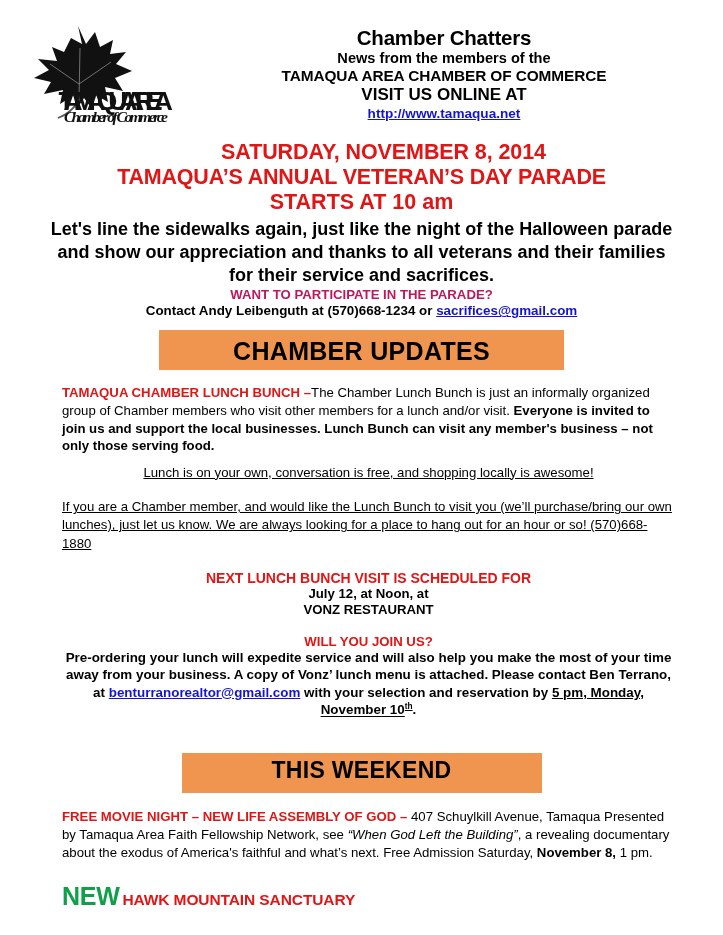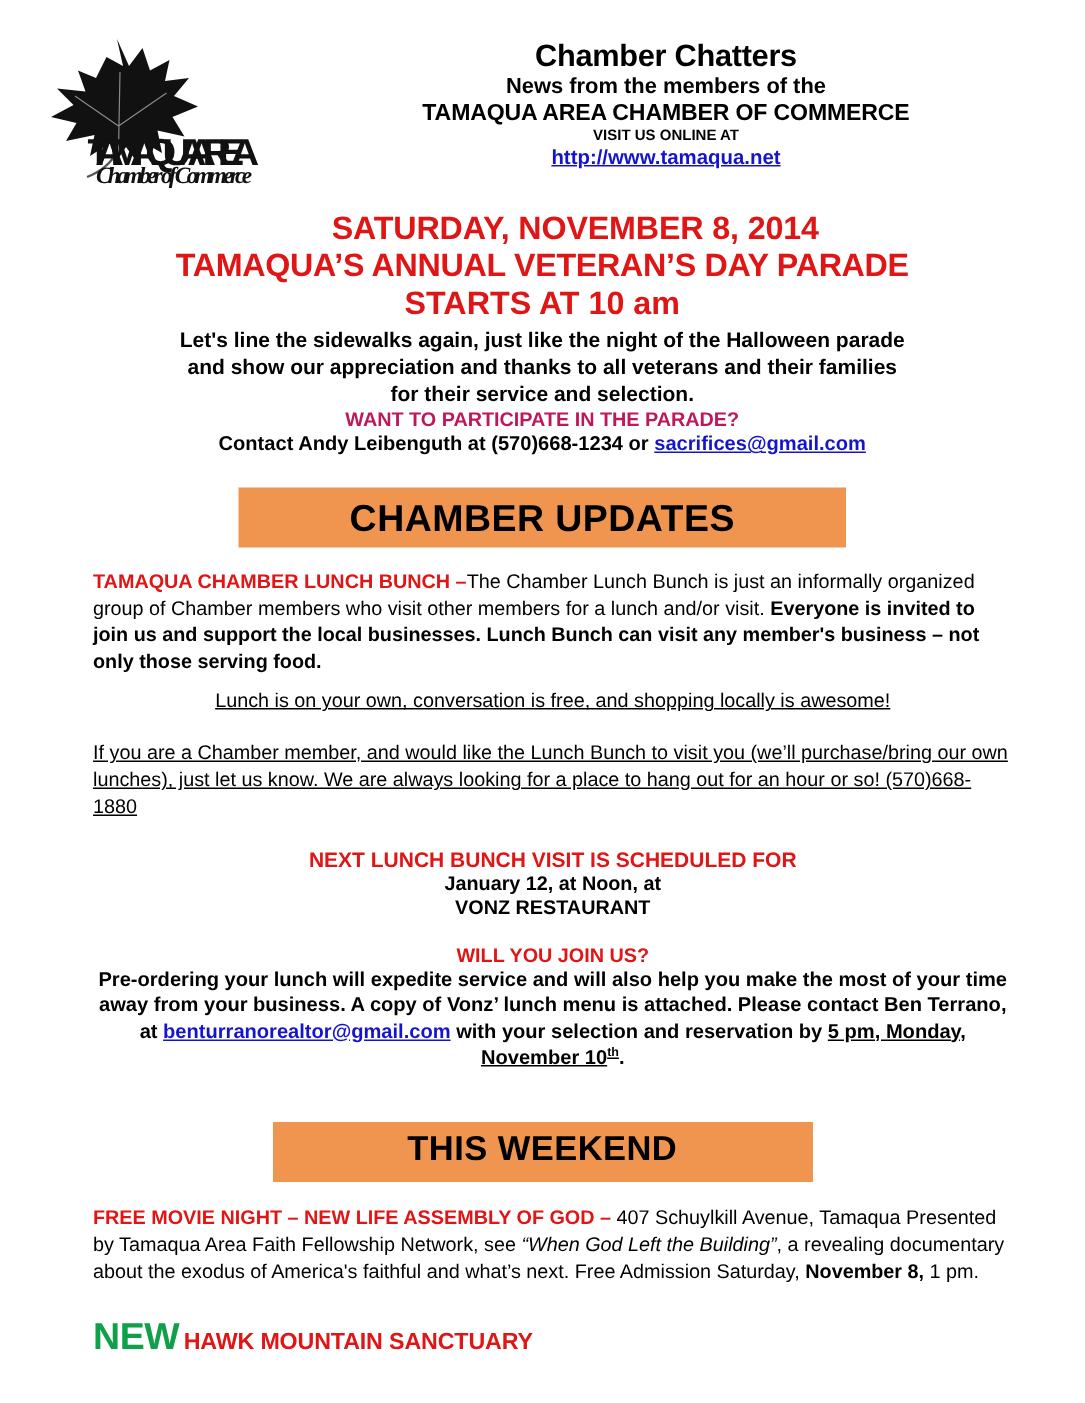--- a/index.html
+++ b/index.html
@@ -54,21 +54,21 @@
   .mh-line2 {
     font-size: 14.6px;
     font-weight: bold;
   }
   .mh-line3 {
     font-size: 15.4px;
     font-weight: bold;
     letter-spacing: -0.1px;
   }
   .mh-line4 {
-    font-size: 10px;
+    font-size: 17px;
     font-weight: bold;
     text-align: center;
   }
   .mh-url {
     font-size: 13.6px;
     font-weight: bold;
     color: #1414d0;
     text-decoration: underline;
     display: inline-block;
   }
@@ -81,21 +81,21 @@
   .parade-h {
     color: #e01515;
     font-weight: bold;
     line-height: 1.17;
   }
   .ph1 { font-size: 21.5px; letter-spacing: -0.1px; margin-left: 44px; }
   .ph2 { font-size: 21.5px; letter-spacing: -0.2px; }
   .ph3 { font-size: 21.5px; }
   .ph4 { font-size: 21.5px; letter-spacing: -0.3px; }
   .parade-body {
-    font-size: 14px;
+    font-size: 18px;
     font-weight: bold;
     line-height: 1.26;
     margin-top: 3px;
   }
   .parade-ask {
     color: #be185d;
     font-size: 13.2px;
     font-weight: bold;
     margin-top: 1px;
   }
@@ -112,21 +112,21 @@
   
   .banner {
     background: #f0954f;
     text-align: center;
     font-weight: bold;
     color: #000;
     box-sizing: border-box;
   }
   .banner-updates {
     width: 405px;
-    margin: 22px auto 0 auto;
+    margin: 12px auto 0 auto;
     height: 40px;
     line-height: 42px;
     font-size: 25px;
     letter-spacing: 0.3px;
   }
   .banner-weekend {
     width: 360px;
     margin: 34px auto 0 auto;
     height: 40px;
     line-height: 34px;
@@ -256,21 +256,21 @@
   </div>
 
   <div class="parade">
     <div class="parade-h ph1">SATURDAY, NOVEMBER 8, 2014</div>
     <div class="parade-h ph2">TAMAQUA’S ANNUAL VETERAN’S DAY PARADE</div>
     <div class="parade-h ph3">STARTS AT 10 am</div>
 
     <div class="parade-body">
       <div>Let's line the sidewalks again, just like the night of the Halloween parade</div>
       <div>and show our appreciation and thanks to all veterans and their families</div>
-      <div>for their service and selection.</div>
+      <div>for their service and sacrifices.</div>
     </div>
 
     <div class="parade-ask">WANT TO PARTICIPATE IN THE PARADE?</div>
     <div class="parade-contact">
       <span>Contact Andy Leibenguth at (570)668-1234 or </span><a class="mail" href="#">sacrifices@gmail.com</a>
     </div>
   </div>
 
   <div class="banner banner-updates">CHAMBER UPDATES</div>
 
@@ -279,21 +279,21 @@
     <div class="p-lunch">
       <span class="red-lead">TAMAQUA CHAMBER LUNCH BUNCH –</span><span>The Chamber Lunch Bunch is just an informally organized group of Chamber members who visit other members for a lunch and/or visit.  </span><span class="bold">Everyone is invited to join us and support the local businesses.  Lunch Bunch can visit any member's business – not only those serving food.</span>
     </div>
 
     <div class="p-lunch-under">Lunch is on your own, conversation is free, and shopping locally is awesome!</div>
 
     <div class="p-member">If you are a Chamber member, and would like the Lunch Bunch to visit you (we’ll purchase/bring our own lunches), just let us know.  We are always looking for a place to hang out for an hour or so! (570)668-1880</div>
 
     <div class="next-visit">
       <div class="nv-h">NEXT LUNCH BUNCH VISIT IS SCHEDULED FOR</div>
-      <div class="nv-l">January 12, at Noon, at</div>
+      <div class="nv-l">July 12, at Noon, at</div>
       <div class="nv-l">VONZ RESTAURANT</div>
     </div>
 
     <div class="join">
       <div class="join-h">WILL YOU JOIN US?</div>
       <div class="join-b">
         <span>Pre-ordering your lunch will expedite service and will also help you make the most of your time away from your business.  A copy of Vonz’ lunch menu is attached.  Please contact Ben Terrano, at </span><a class="mail" href="#">benturranorealtor@gmail.com</a><span> with your selection and reservation by </span><span class="u">5 pm, Monday, November 10</span><sup class="u">th</sup><span>.</span>
       </div>
     </div>
   </div>

